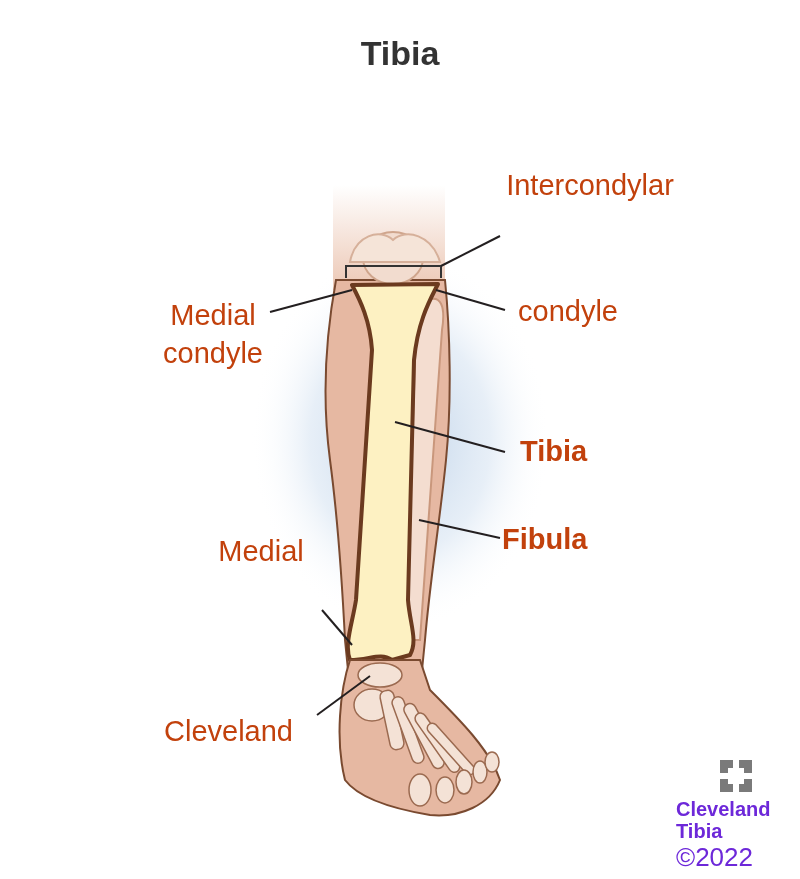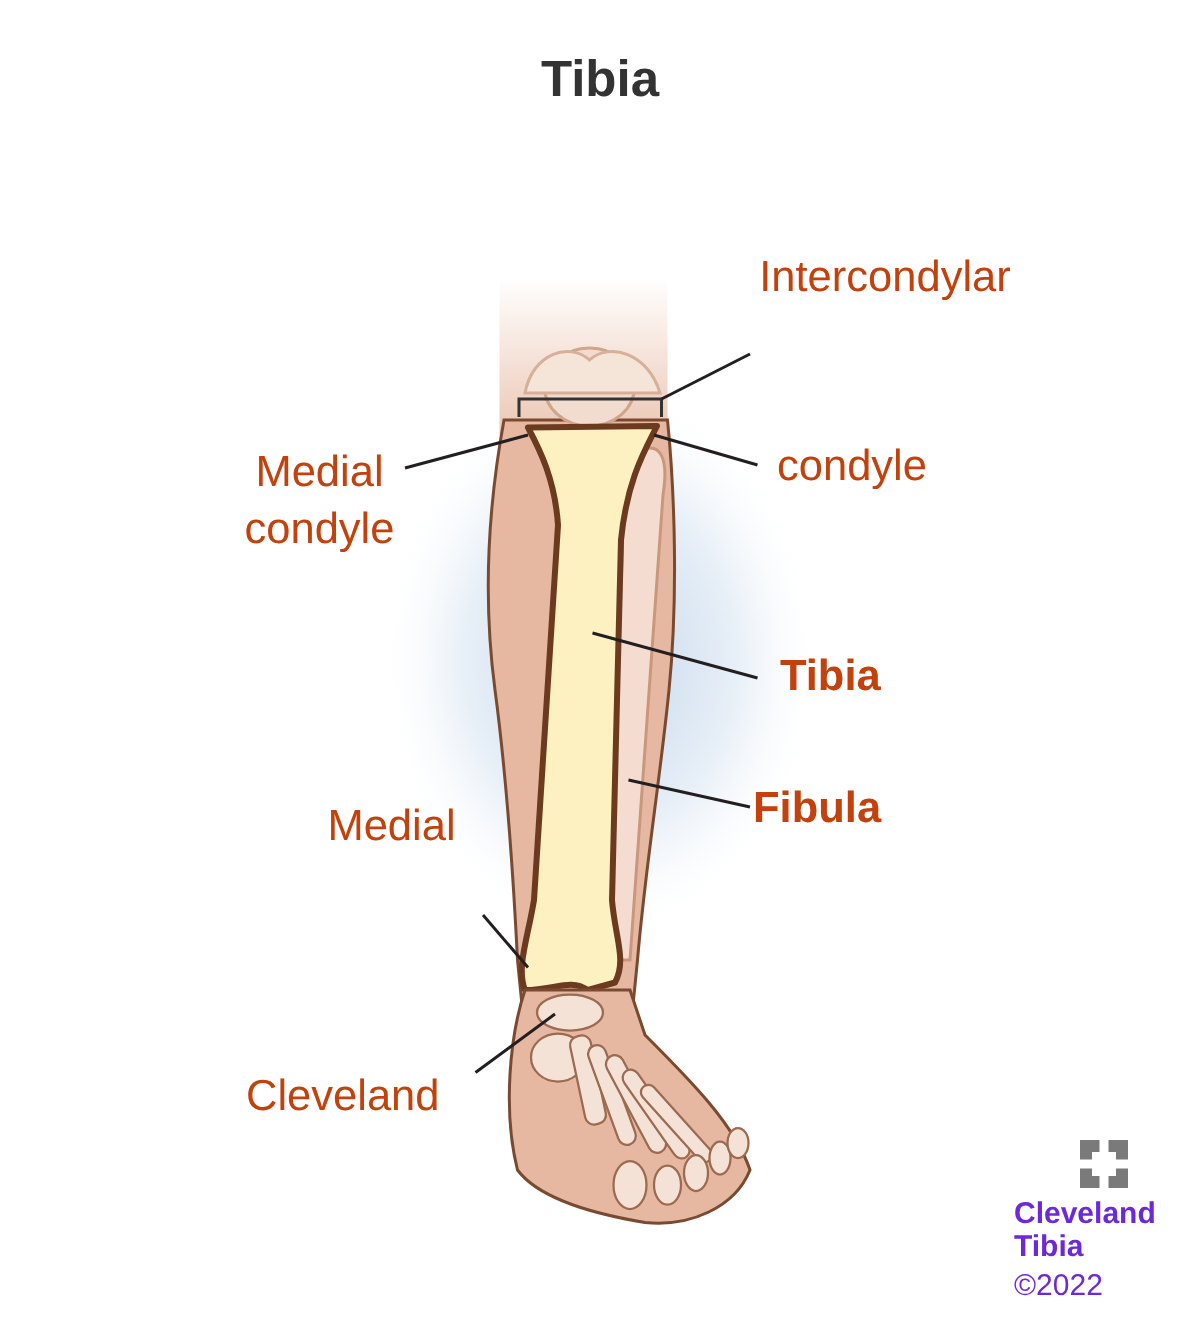--- a/index.html
+++ b/index.html
@@ -3,21 +3,21 @@
 <meta charset="utf-8">
 <style>
   html,body{margin:0;padding:0;background:#fff;}
   body{width:800px;height:879px;position:relative;overflow:hidden;font-family:"Liberation Sans",sans-serif;color:#231f20;}
   .title{position:absolute;left:0;width:800px;top:34px;text-align:center;font-size:34px;font-weight:bold;color:#333;}
   svg.art{position:absolute;left:0;top:0;}
   .lbl{position:absolute;font-size:29px;line-height:38px;text-align:center;color:#c2410c;}
   .bold{font-weight:bold;}
   .logo{position:absolute;left:676px;top:760px;width:120px;color:#6d28d9;}
   .logo .name{font-size:20px;font-weight:bold;line-height:22px;}
-  .logo .copy{font-size:20px;line-height:26px;margin-top:2px;}
+  .logo .copy{font-size:26px;line-height:26px;margin-top:2px;}
 </style>
 </head>
 <body>
 
 <div class="title">Tibia</div>
 
 <svg class="art" width="800" height="879" viewBox="0 0 800 879">
   <defs>
     <radialGradient id="glow" cx="50%" cy="50%" r="50%">
       <stop offset="0%" stop-color="#b7cde6" stop-opacity="0.9"></stop>

